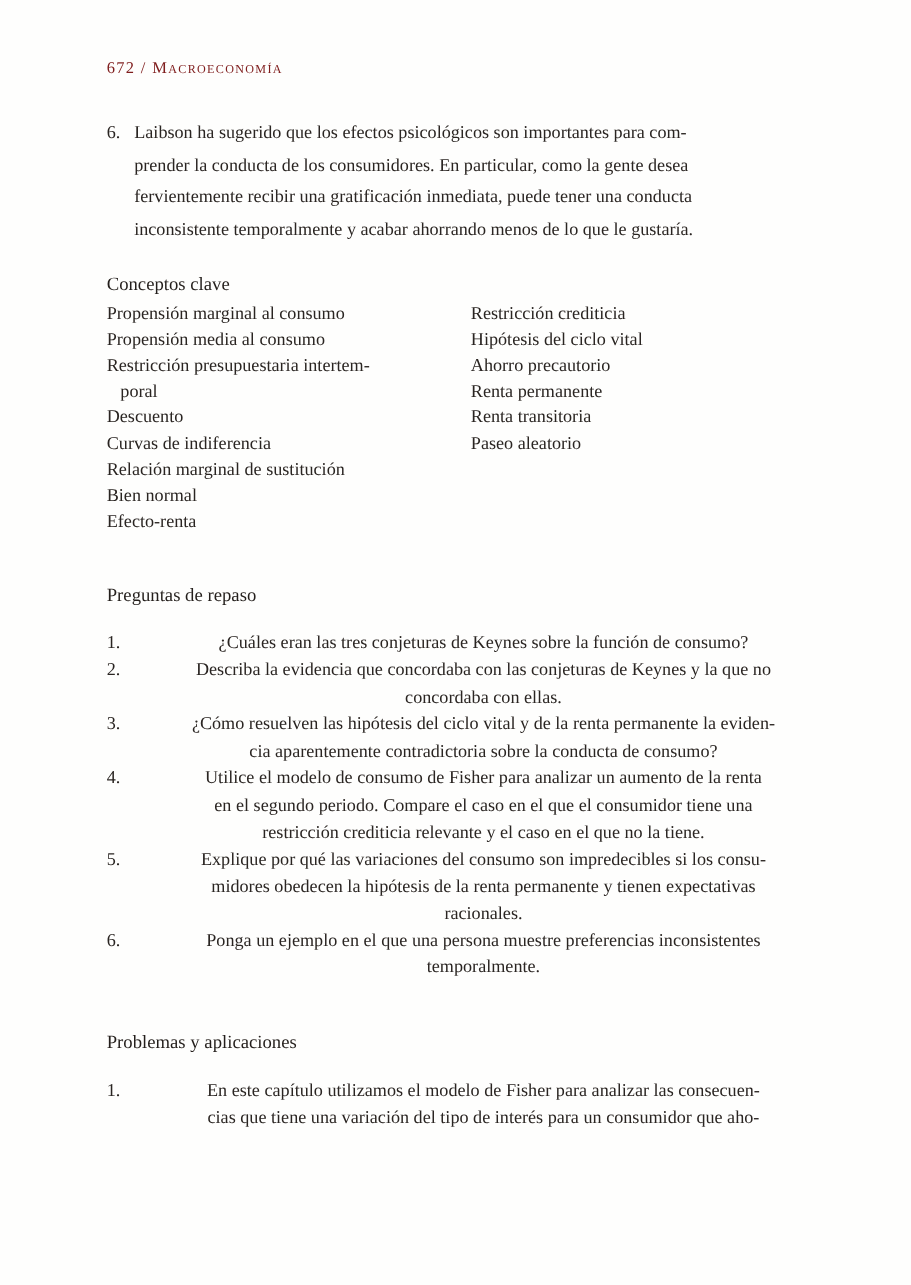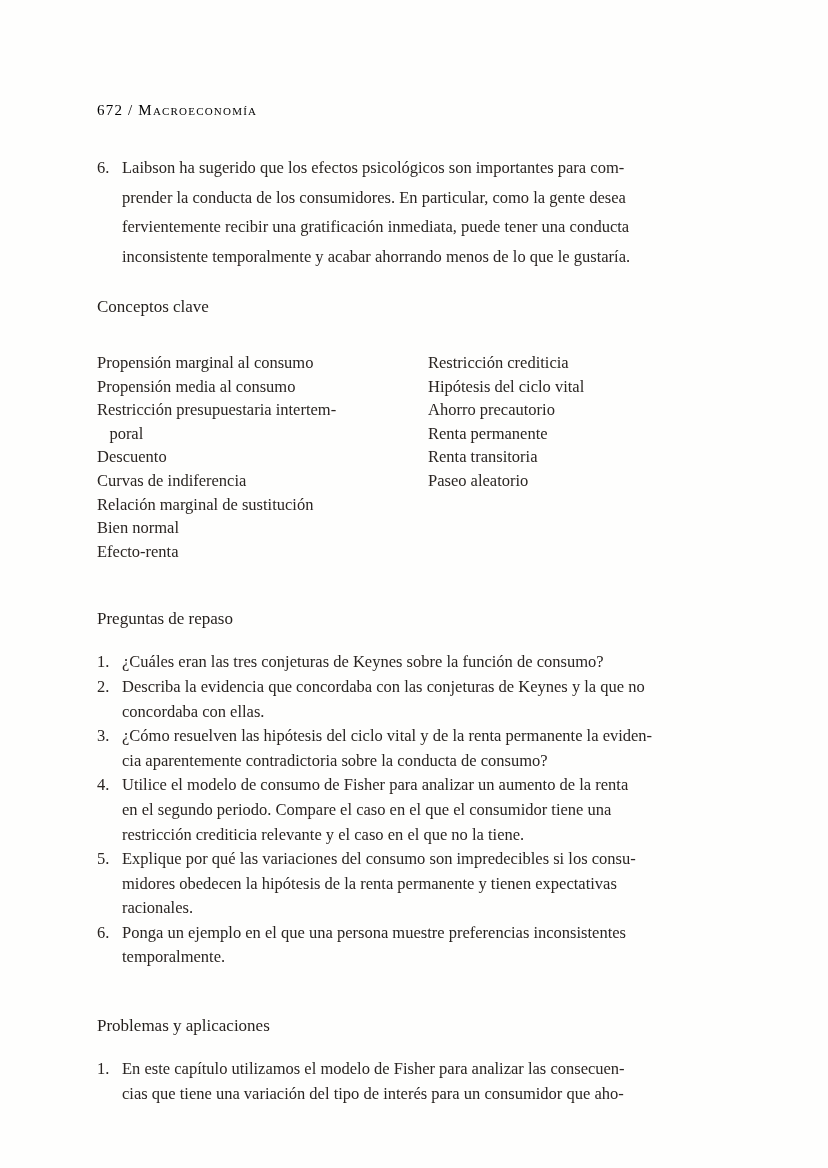--- a/index.html
+++ b/index.html
@@ -16,25 +16,25 @@
     color: #2a2522;
     overflow: hidden;
   }
   .content {
     position: absolute;
     left: 97px;
     top: 0;
     width: 660px;
   }
   .running-head {
-    padding-top: 102px;
+    padding-top: 54px;
     font-size: 15px;
     font-variant: small-caps;
     letter-spacing: 1.2px;
-    color: #000000;
+    color: #7f1d1d;
   }
   .pre { white-space: pre; }
 
   .summary-item {
     display: flex;
     margin-top: 34px;
     font-size: 16.5px;
     line-height: 29.5px;
   }
   .summary-item .num { flex: none; width: 25px; }
@@ -44,35 +44,35 @@
     font-size: 17px;
     font-weight: normal;
     color: #241f1c;
   }
   .heading-concepts { margin-top: 26px; }
   .heading-questions { margin-top: 46px; }
   .heading-problems  { margin-top: 46px; }
 
   .concepts-columns {
     display: flex;
-    margin-top: 34px;
+    margin-top: 4px;
     font-size: 16.5px;
     line-height: 23.6px;
   }
   .concepts-col-left  { width: 331px; flex: none; }
   .concepts-col-right { flex: 1; }
 
   .num-list {
     margin-top: 21px;
     font-size: 16.5px;
     line-height: 24.6px;
   }
   .num-list .list-item { display: flex; }
   .num-list .num { flex: none; width: 25px; }
-  .num-list .text { flex: 1; }
+  .num-list .text { flex: 1; text-align: center; }
 </style>
 </head>
 <body>
 
 <div class="page">
   <div class="content">
 
     <div class="running-head">672 / Macroeconomía</div>
 
     <div class="summary-item">

